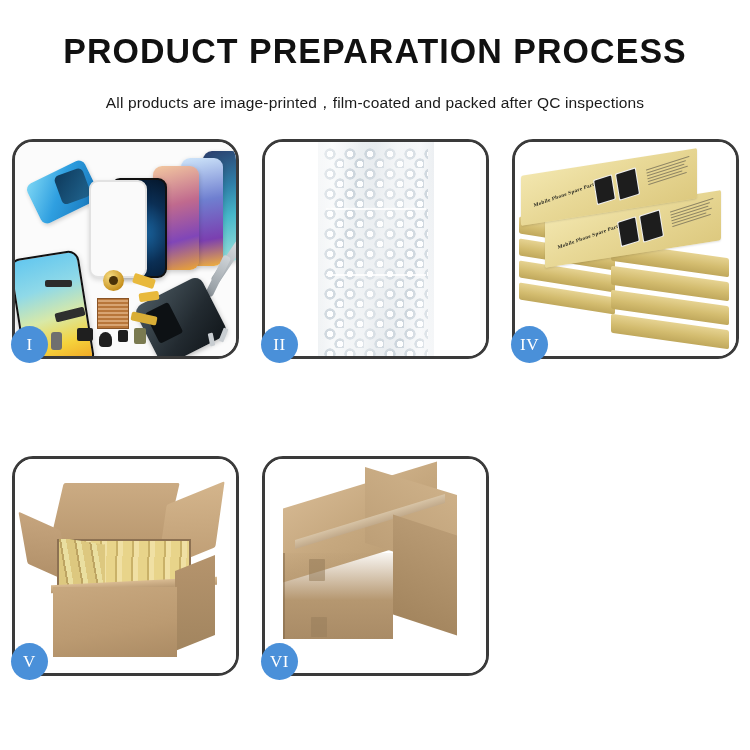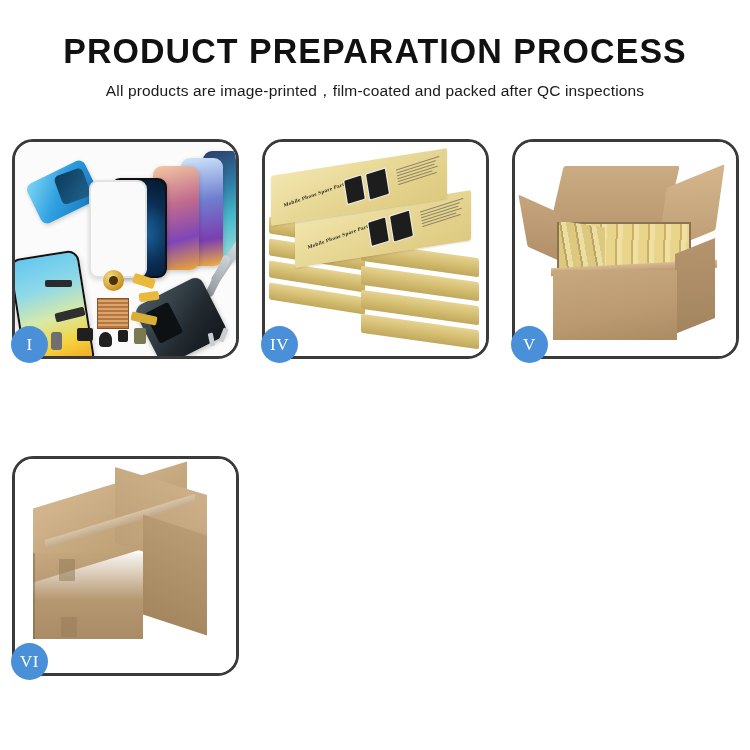--- a/index.html
+++ b/index.html
@@ -13,21 +13,21 @@
   
   .header{position:absolute;left:0;top:0;width:750px;text-align:center;}
   .title{
     margin:0;padding-top:33px;
     font-size:35px;font-weight:bold;color:#111;
     letter-spacing:1.1px;line-height:1.05;
     font-family:"Liberation Sans",sans-serif;
     transform:scaleX(0.97);
   }
   .subtitle{
-    margin:0;padding-top:11px;
+    margin:12px;padding-top:11px;
     font-size:15.5px;font-weight:normal;color:#1a1a1a;
     letter-spacing:0.15px;
     font-family:"Liberation Sans",sans-serif;
   }
 
   
   .grid{
     position:absolute;left:12px;top:139px;
     width:727px;
     display:grid;
@@ -336,20 +336,31 @@
         <div class="sp sp-b"></div>
         <div class="sp sp-c"></div>
         <div class="sp sp-d"></div>
         <div class="sp sp-e"></div>
         <div class="screw screw-a"></div>
         <div class="screw screw-b"></div>
       </div>
       <div class="badge">I</div>
     </div>
 
+    <div class="panel">
+      <div class="panel-inner p2">
+        <div class="bw-wrap">
+          <div class="bw-bubbles"></div>
+          <div class="bw-seam" style="top:66px"></div>
+          <div class="bw-seam" style="top:132px"></div>
+          <div class="bw-sheen"></div>
+        </div>
+      </div>
+      <div class="badge">II</div>
+    </div>
 
 
     <div class="panel">
       <div class="panel-inner p4">
         <div class="stack">
 
           <div class="rbox rside" style="left:4px;  top:82px;  width:96px; height:17px; transform:skewY(9deg);"></div>
           <div class="rbox rside" style="left:4px;  top:104px; width:96px; height:17px; transform:skewY(9deg);"></div>
           <div class="rbox rside" style="left:4px;  top:126px; width:96px; height:17px; transform:skewY(9deg);"></div>
           <div class="rbox rside" style="left:4px;  top:148px; width:96px; height:17px; transform:skewY(9deg);"></div>

